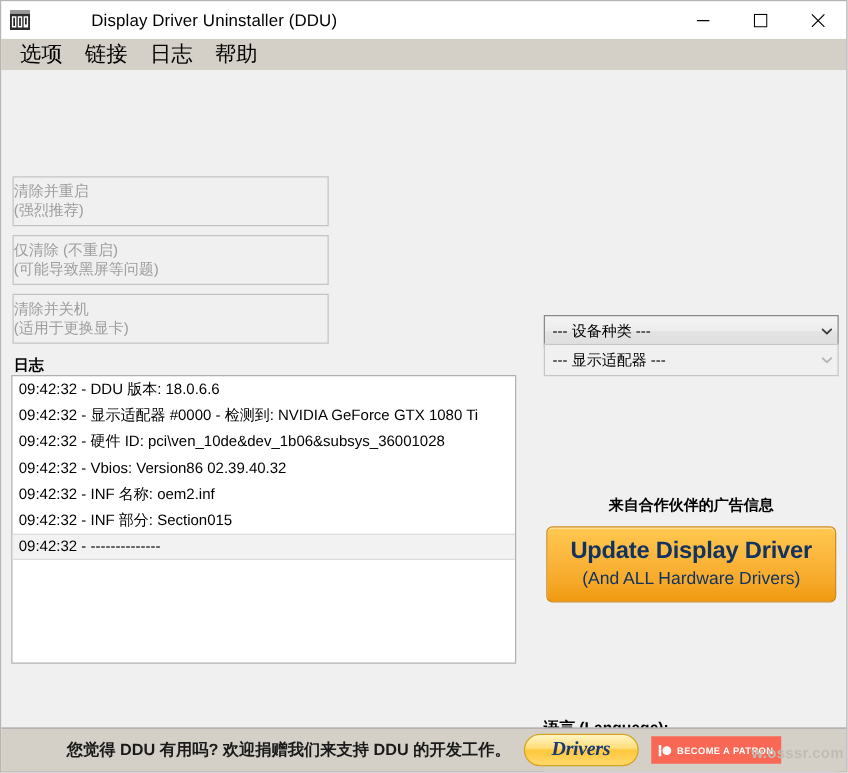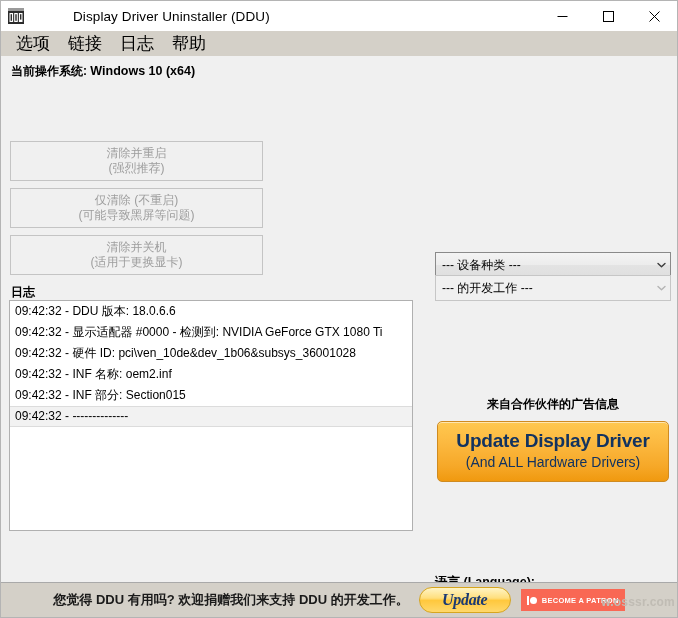--- a/index.html
+++ b/index.html
@@ -111,21 +111,20 @@
   .action-btn {
     position: absolute;
     left: 9px;
     width: 253px;
     height: 40px;
     background: #f0f0f0;
     border: 1px solid #c4c4c4;
     color: #9d9d9d;
     display: flex;
     flex-direction: column;
-    align-items: center;
     justify-content: center;
     box-sizing: border-box;
     cursor: default;
     line-height: 1.25;
   }
   .action-btn .l1 { font-size: 12px; }
   .action-btn .l2 { font-size: 12px; }
   .btn1 { top: 85px; }
   .btn2 { top: 132px; }
   .btn3 { top: 179px; }
@@ -398,58 +397,55 @@
 
   <div class="menubar">
     <div class="menu-item">选项</div>
     <div class="menu-item">链接</div>
     <div class="menu-item">日志</div>
     <div class="menu-item">帮助</div>
   </div>
 
   <div class="content">
 
-    <div class="os-line">
-      <span class="os-label">当前操作系统:</span>
-      <span class="os-value">Windows 10 (x64)</span>
-    </div>
 
     <div class="action-btn btn1">
       <span class="l1">清除并重启</span>
       <span class="l2">(强烈推荐)</span>
     </div>
     <div class="action-btn btn2">
       <span class="l1">仅清除 (不重启)</span>
       <span class="l2">(可能导致黑屏等问题)</span>
     </div>
     <div class="action-btn btn3">
       <span class="l1">清除并关机</span>
       <span class="l2">(适用于更换显卡)</span>
     </div>
 
     <div class="log-label">日志</div>
     <div class="log-box">
       <div class="log-row">09:42:32 - DDU 版本: 18.0.6.6</div>
       <div class="log-row">09:42:32 - 显示适配器 #0000 - 检测到: NVIDIA GeForce GTX 1080 Ti</div>
       <div class="log-row">09:42:32 - 硬件 ID: pci\ven_10de&amp;dev_1b06&amp;subsys_36001028</div>
+      <div class="log-row">09:42:32 - Vbios: Version86 02.39.40.32</div>
       <div class="log-row">09:42:32 - INF 名称: oem2.inf</div>
       <div class="log-row">09:42:32 - INF 部分: Section015</div>
       <div class="log-row selected">09:42:32 - --------------</div>
     </div>
 
     <div class="combo enabled" id="combo-device-class">
       <span class="combo-text">--- 设备种类 ---</span>
       <span class="arrow-box">
         <svg width="9" height="6" viewBox="0 0 9 6" fill="none" stroke-width="1.4" stroke-linecap="round" stroke-linejoin="round">
           <polyline points="1,1.5 4.5,4.8 8,1.5"></polyline>
         </svg>
       </span>
     </div>
     <div class="combo disabled" id="combo-device-vendor">
-      <span class="combo-text">--- 的开发工作 ---</span>
+      <span class="combo-text">--- 显示适配器 ---</span>
       <span class="arrow-box">
         <svg width="9" height="6" viewBox="0 0 9 6" fill="none" stroke-width="1.4" stroke-linecap="round" stroke-linejoin="round">
           <polyline points="1,1.5 4.5,4.8 8,1.5"></polyline>
         </svg>
       </span>
     </div>
 
     <div class="ad-title">来自合作伙伴的广告信息</div>
     <div class="ad-banner">
       <div class="ad-line1">Update Display Driver</div>
@@ -464,21 +460,21 @@
           <polyline points="1,1.5 4.5,4.8 8,1.5"></polyline>
         </svg>
       </span>
     </div>
   </div>
 
   <div class="donatebar">
     <span class="donate-text">您觉得 DDU 有用吗? 欢迎捐赠我们来支持 DDU 的开发工作。</span>
 
     <div class="paypal-btn">
-      <span>Update</span>
+      <span>Drivers</span>
     </div>
 
     <div class="patreon-btn">
       <span class="patreon-mark">
         <span class="bar"></span>
           <span class="dot"></span>
       </span>
       <span class="label">BECOME A PATRON</span>
     </div>
 

